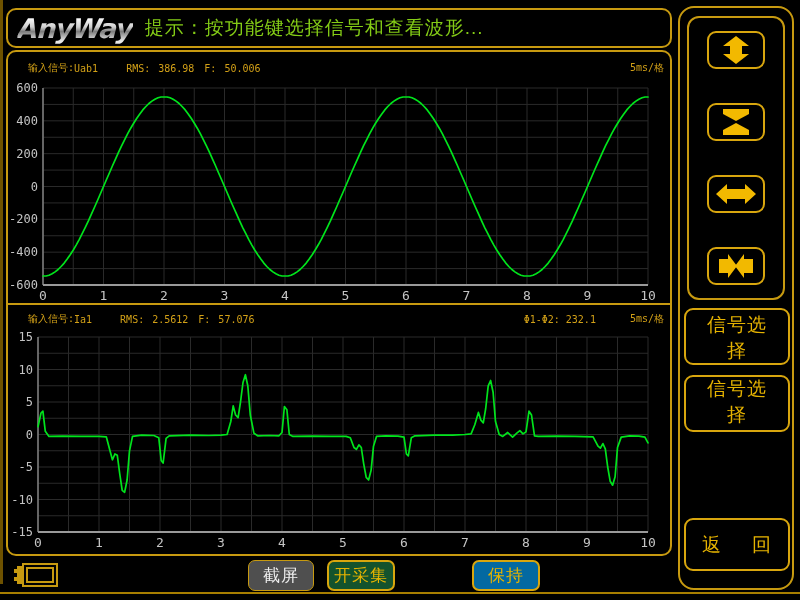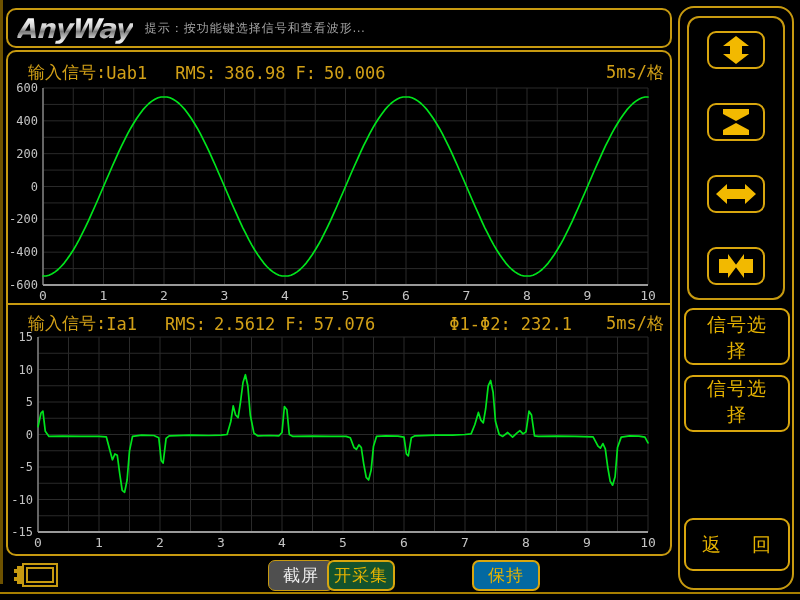--- a/index.html
+++ b/index.html
@@ -9,28 +9,28 @@
   .bottom-line{position:absolute;left:0;top:592px;width:800px;height:2px;background:#a87f00;}
 
   
   .title-bar{position:absolute;left:6px;top:8px;width:666px;height:40px;box-sizing:border-box;
              border:2px solid #c79a10;border-radius:10px;display:flex;align-items:center;
              padding:0 10px;gap:12px;}
   .logo{font-style:italic;font-weight:900;font-size:27px;letter-spacing:-1px;
         background:linear-gradient(180deg,#ffffff 15%,#cfcfcf 45%,#7d7d7d 60%,#e8e8e8 90%);
         -webkit-background-clip:text;background-clip:text;color:transparent;
         font-family:"DejaVu Sans",sans-serif;transform:skewX(-4deg);}
-  .title-msg{color:#a3a3a3;font-size:12px;letter-spacing:1px;white-space:nowrap;}
+  .title-msg{color:#84cc16;font-size:19px;letter-spacing:1px;white-space:nowrap;}
 
   
   .main-area{position:absolute;left:6px;top:50px;width:666px;height:506px;box-sizing:border-box;
              border:2px solid #c79a10;border-radius:10px;}
   .divider{position:absolute;left:8px;top:303px;width:662px;height:2px;background:#c79a10;}
   .chart-header{position:absolute;left:28px;width:636px;display:flex;align-items:center;
-                color:#d2a017;font-size:17px;font-family:"DejaVu Sans Mono",monospace;
+                color:#d2a017;font-size:10px;font-family:"DejaVu Sans Mono",monospace;
                 white-space:nowrap;}
   .h0{top:61px;} .h1{top:312px;}
   .chart-header .sig{margin-left:0;}
   .chart-header .rmsl{margin-left:28px;}
   .chart-header .val{margin-left:8px;}
   .chart-header .fl{margin-left:10px;}
   .chart-header .phase{margin-left:auto;}
   .chart-header .tb{margin-left:auto;}
   .chart-header .tb2{margin-left:34px;}
   svg.plot{position:absolute;}
@@ -54,21 +54,21 @@
   .btn-sig-down{top:375px;height:57px;gap:3px;}
   .btn-channel{top:452px;height:53px;}
   .btn-back{top:518px;height:53px;flex-direction:row;justify-content:space-between;
             padding:0 16px;}
 
   
   .bat{position:absolute;left:13px;top:561px;}
   .bbtn{position:absolute;top:560px;height:31px;box-sizing:border-box;border-radius:7px;
         font-size:17px;display:flex;align-items:center;justify-content:center;cursor:pointer;
         letter-spacing:1px;padding:0;}
-  .btn-shot{left:268px;width:66px;background:#4f4f4f;border:1px solid #c79a10;color:#ededed;}
+  .btn-shot{left:248px;width:66px;background:#4f4f4f;border:1px solid #c79a10;color:#ededed;}
   .btn-acq{left:327px;width:68px;background:#14532d;border:2px solid #d8a60e;color:#e6b300;}
   .btn-hold{left:472px;width:68px;background:#0369a1;border:2px solid #d8a60e;color:#e6b300;}
 </style>
 </head>
 <body>
 
 <div class="screen">
   <div class="left-strip"></div>
 
   <div class="title-bar">

